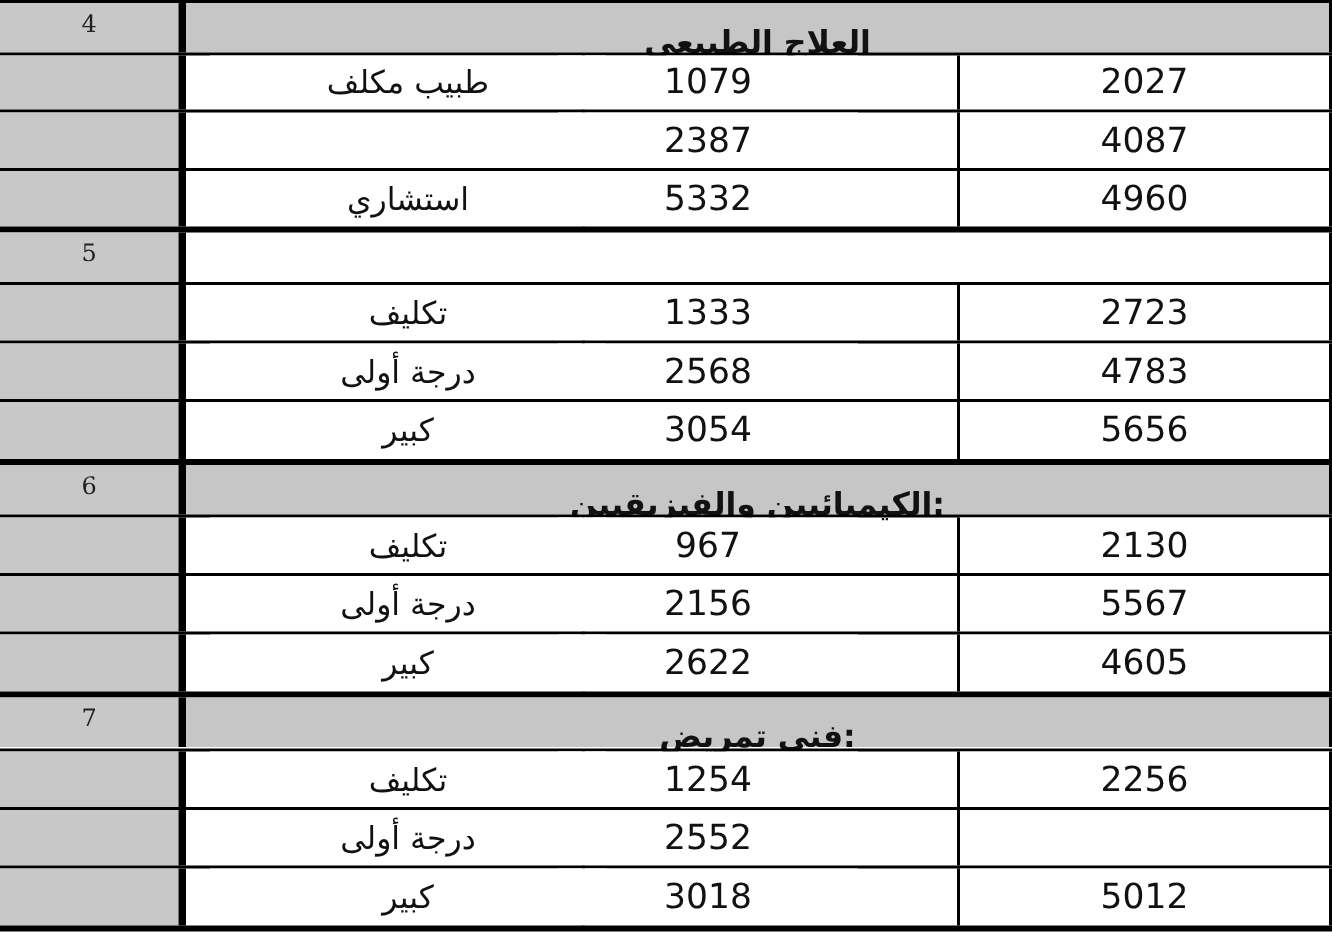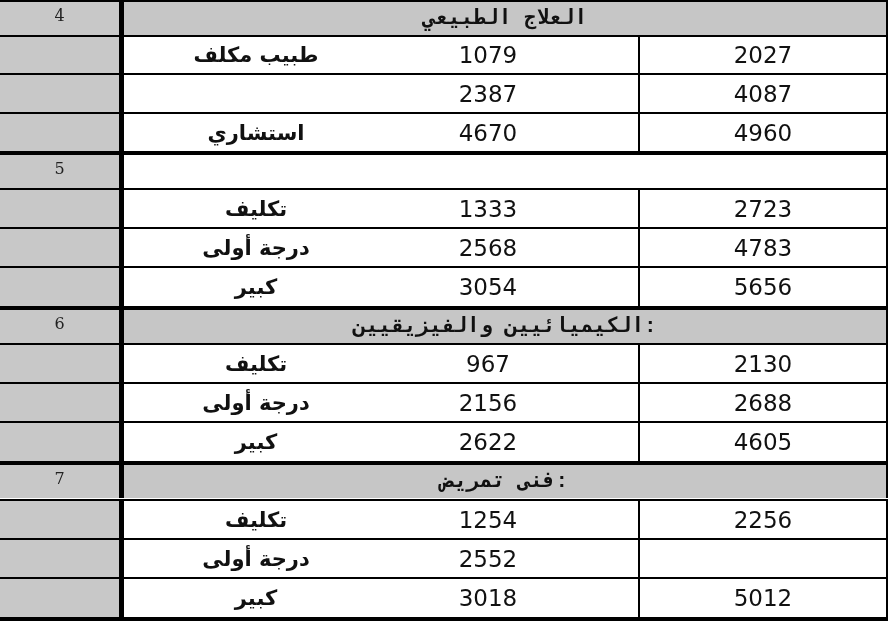--- a/index.html
+++ b/index.html
@@ -21,29 +21,29 @@
   .spine {
     position: absolute; left: 119px; width: 5px; top: 0; bottom: 0; background: #000;
   }
   .header-band {
     position: absolute; left: 124px; right: 2px; top: 0; bottom: 0;
     background: #c6c6c6;
     font-family: "DejaVu Sans", "Liberation Sans", sans-serif;
     font-weight: bold; font-size: 21px; color: #111;
     text-align: center; direction: rtl;
   }
-  .header-band span { display: block; padding-top: 3px; font-family: Liberation Mono, monospace; }
+  .header-band span { display: block; padding-top: 14px; }
   .cell {
     position: absolute; top: 0; bottom: 0; background: #ffffff;
     font-family: "DejaVu Sans", "Liberation Sans", sans-serif;
     font-size: 23px; color: #111; text-align: center;
     display: flex; align-items: center; justify-content: center;
   }
-  .cell.label { left: 124px; width: 264px; font-weight: bold; direction: rtl; font-size: 21px; }
-  .cell.v1 { left: 388px; width: 200px; }
+  .cell.label { left: 140px; width: 264px; font-weight: normal; direction: rtl; font-size: 21px; }
+  .cell.v1 { left: 372px; width: 200px; }
   .cell.v2 { left: 640px; width: 246px; }
   .vline { position: absolute; top: 0; bottom: 0; width: 2px; background: #000; }
   .vline.a { left: 388px; }
   .vline.b { left: 638px; }
   .vline.r { left: 886px; }
   .hline { position: absolute; left: 0; width: 888px; height: 2px; background: #000; }
   .hline.thick { height: 4px; }
 </style>
 </head>
 <body>
@@ -82,21 +82,21 @@
       <div class="vline b"></div>
       <div class="cell v2">4087</div>
       <div class="vline r"></div>
     </div>
     <div class="hline" style="top:112px;"></div>
     <div class="row" style="top:114px; height:37px;">
       <div class="idx-cell"></div>
       <div class="spine"></div>
       <div class="cell label">استشاري</div>
       <div class="vline a"></div>
-      <div class="cell v1">4670</div>
+      <div class="cell v1">5332</div>
       <div class="vline b"></div>
       <div class="cell v2">4960</div>
       <div class="vline r"></div>
     </div>
     <div class="hline thick" style="top:151px;"></div>
   </div>
 
   <div class="section" style="top:155px; height:155px;">
     <div class="row" style="top:0; height:33px;">
       <div class="idx-cell">
@@ -164,21 +164,21 @@
       <div class="vline r"></div>
     </div>
     <div class="hline" style="top:72px;"></div>
     <div class="row" style="top:74px; height:37px;">
       <div class="idx-cell"></div>
       <div class="spine"></div>
       <div class="cell label">درجة أولى</div>
       <div class="vline a"></div>
       <div class="cell v1">2156</div>
       <div class="vline b"></div>
-      <div class="cell v2">2688</div>
+      <div class="cell v2">5567</div>
       <div class="vline r"></div>
     </div>
     <div class="hline" style="top:111px;"></div>
     <div class="row" style="top:113px; height:38px;">
       <div class="idx-cell"></div>
       <div class="spine"></div>
       <div class="cell label">كبير</div>
       <div class="vline a"></div>
       <div class="cell v1">2622</div>
       <div class="vline b"></div>

